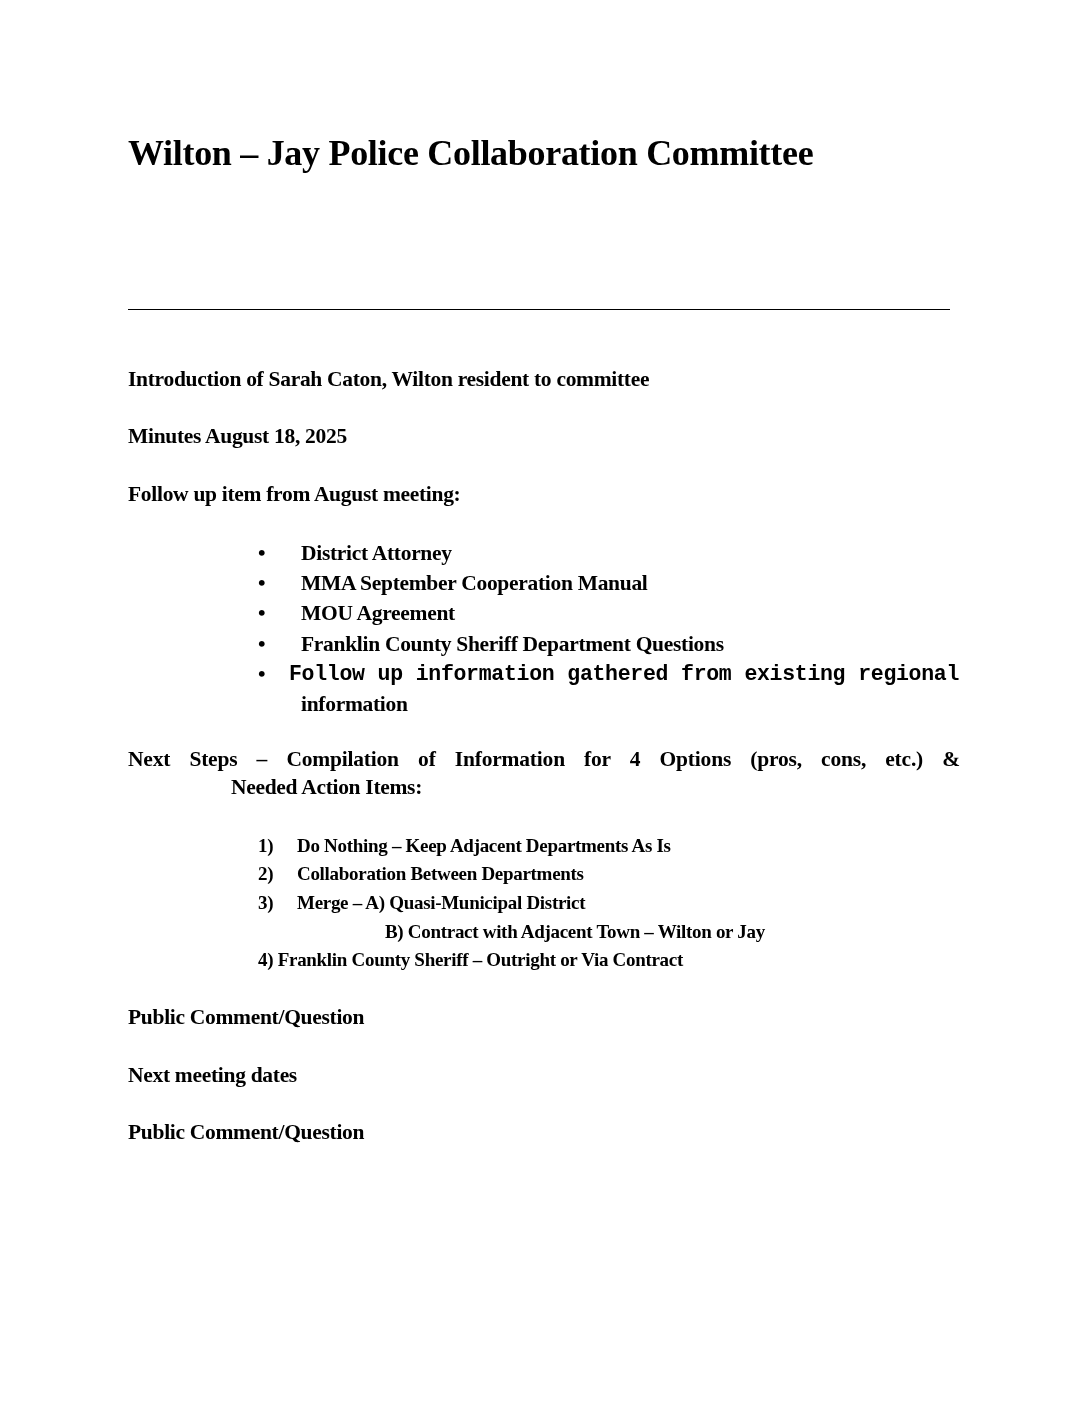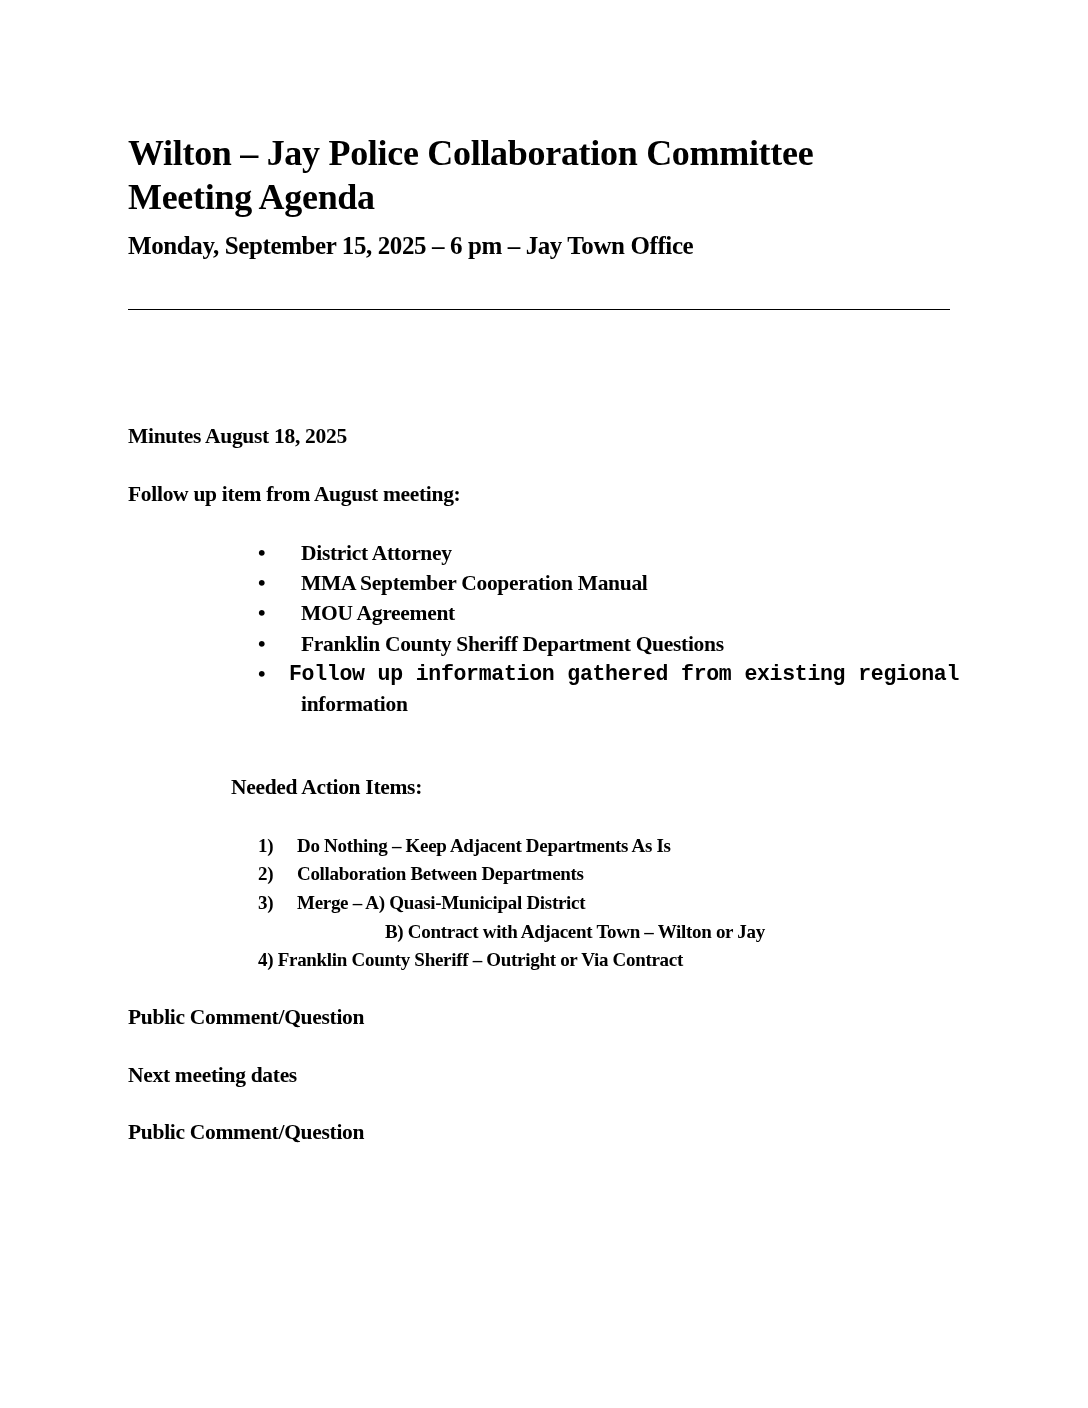--- a/index.html
+++ b/index.html
@@ -24,25 +24,24 @@
     .num-row { position: absolute; font-size: 19px; line-height: 28px; letter-spacing: -0.3px; white-space: nowrap; }
     .num-label { position: absolute; left: 0; }
     .num-text { position: absolute; left: 39px; }
   </style>
 </head>
 <body>
 
 <div class="page">
 
   <div class="abs title" style="top:131px;">Wilton – Jay Police Collaboration Committee</div>
-  <div class="abs title" style="top:175px;">Meeting Agenda</div>
-  <div class="abs subtitle">Monday, September 15, 2025 – 6 pm – Jay Town Office</div>
 
   <div class="rule"></div>
 
+  <div class="abs item" style="top:365px;">Introduction of Sarah Caton, Wilton resident to committee</div>
   <div class="abs item" style="top:422px;">Minutes August 18, 2025</div>
   <div class="abs item" style="top:480px;">Follow up item from August meeting:</div>
 
   <div>
     <div class="bullet-row" style="top:538px;">
       <span class="bullet-dot">•</span>
       <span class="bullet-text">District Attorney</span>
     </div>
     <div class="bullet-row" style="top:568px;">
       <span class="bullet-dot">•</span>
@@ -58,20 +57,21 @@
     </div>
     <div class="bullet-row" style="top:659px;">
       <span class="bullet-dot">•</span>
       <span class="justify-line">Follow up information gathered from existing regional</span>
     </div>
     <div class="bullet-row" style="top:689px;">
       <span class="bullet-text">information</span>
     </div>
   </div>
 
+  <div class="abs next-steps">Next Steps – Compilation of Information for 4 Options (pros, cons, etc.) &amp;</div>
   <div class="abs next-steps2">Needed Action Items:</div>
 
   <div>
     <div class="num-row" style="left:258px; top:832px;">
       <span class="num-label">1)</span>
       <span class="num-text">Do Nothing – Keep Adjacent Departments As Is</span>
     </div>
     <div class="num-row" style="left:258px; top:860px;">
       <span class="num-label">2)</span>
       <span class="num-text">Collaboration Between Departments</span>

